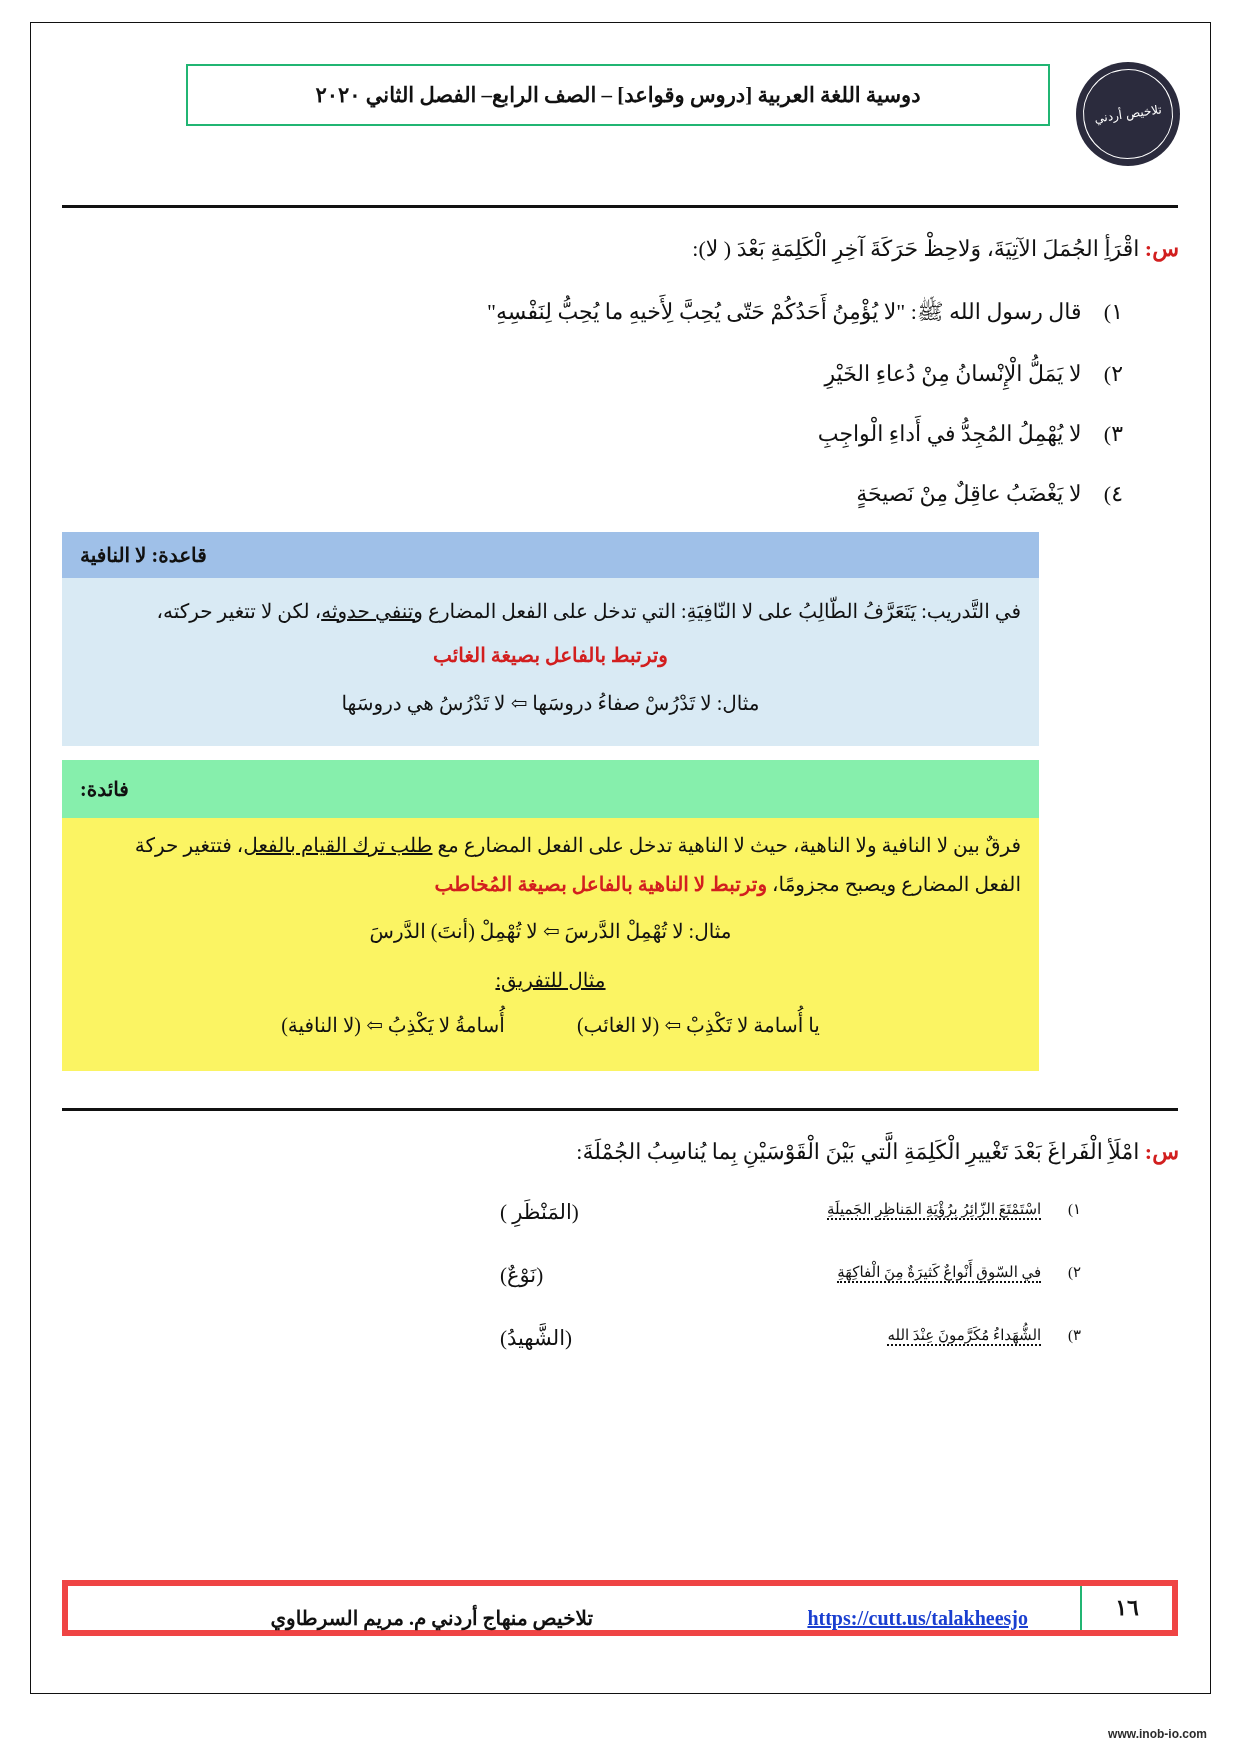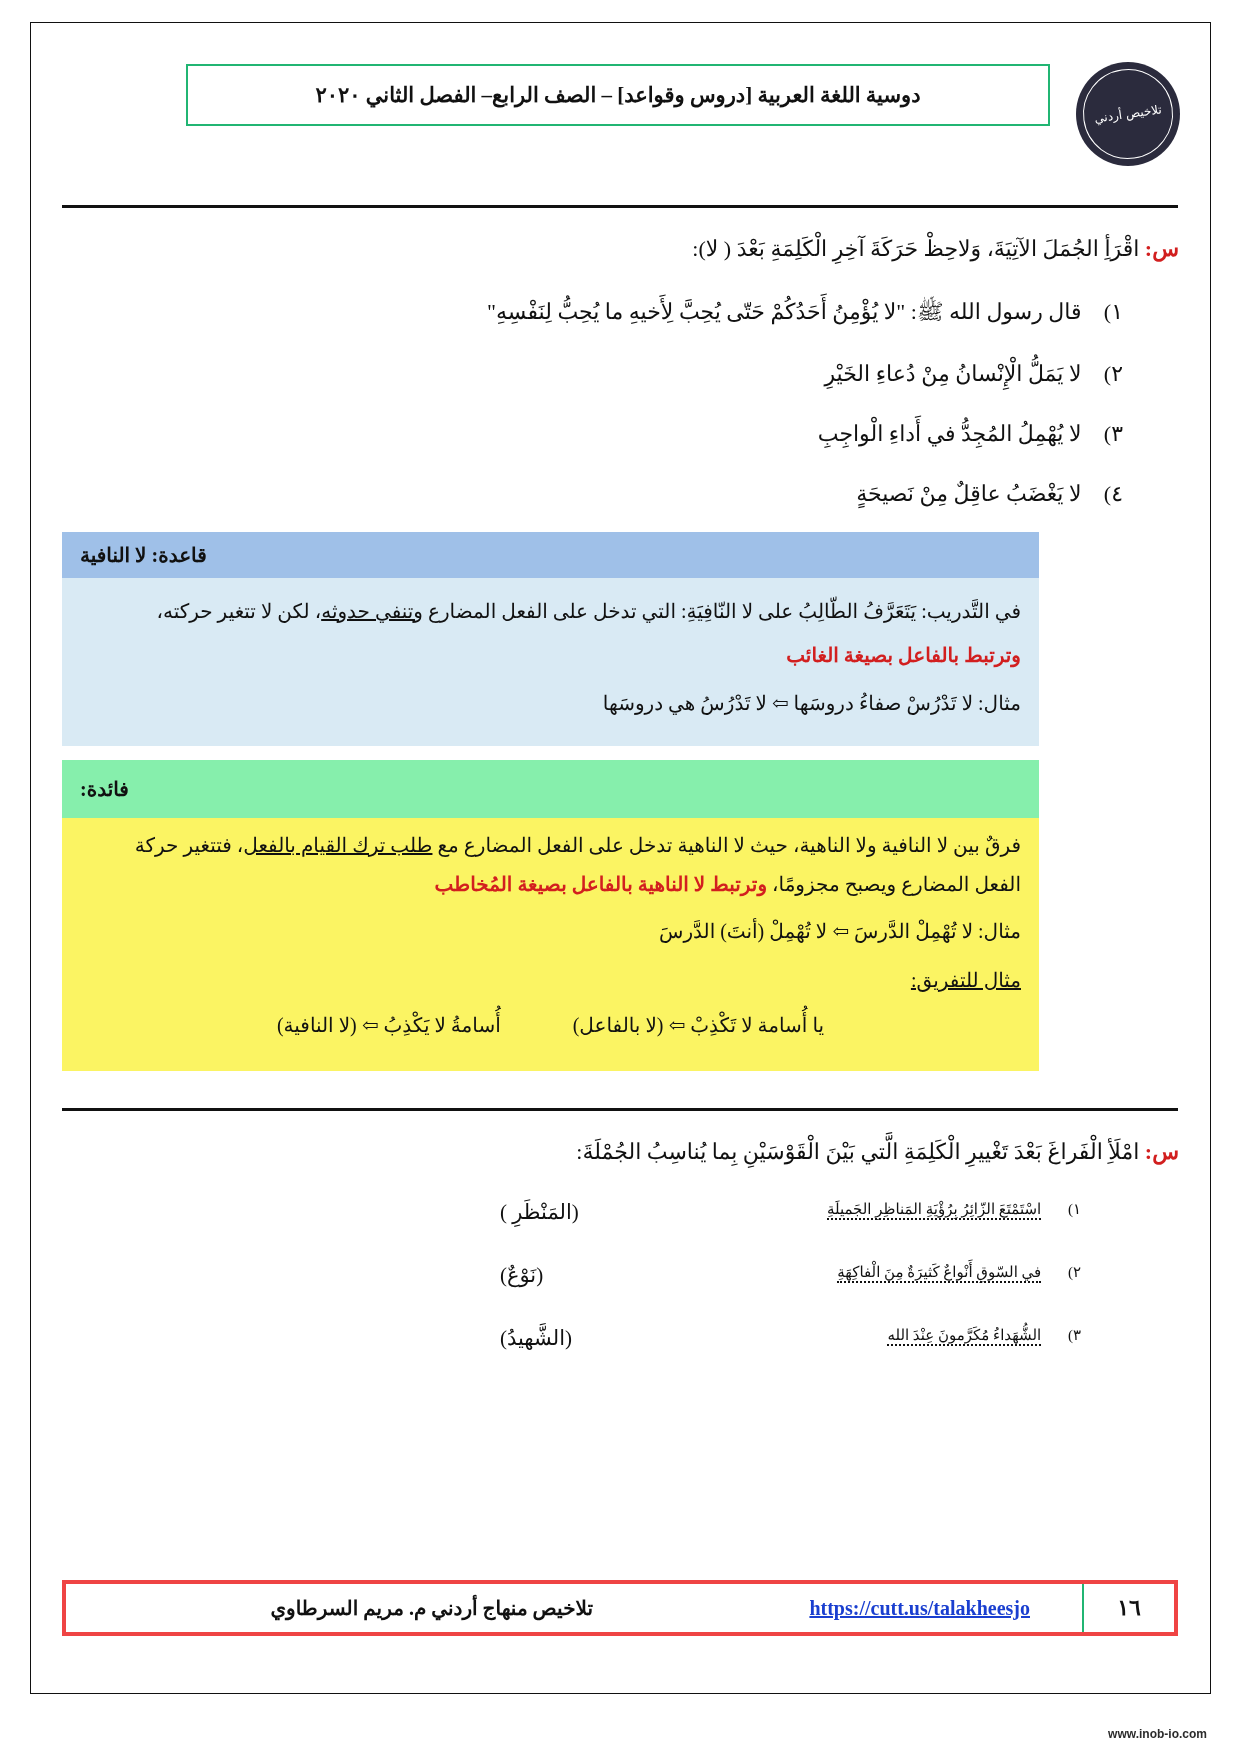--- a/index.html
+++ b/index.html
@@ -167,21 +167,21 @@
   .panel-body-yellow {
     background: #fbf463;
     padding: 8px 18px 26px 18px;
     font-size: 20px;
     line-height: 1.95;
   }
   .red {
     color: #d21f1f;
     font-weight: bold;
   }
-  .ctr { text-align: right; }
+  .ctr { text-align: center; }
   .rgt { text-align: right; }
 
   .ex-row {
     display: flex;
     justify-content: center;
     gap: 72px;
     margin-top: 6px;
     font-size: 20px;
   }
 
@@ -197,25 +197,25 @@
     white-space: nowrap;
   }
 
   
   .footer {
     position: absolute;
     left: 62px;
     top: 1580px;
     width: 1116px;
     height: 56px;
-    border: 4px solid #ef4444;
+    border: 6px solid #ef4444;
     box-sizing: border-box;
     display: flex;
     flex-direction: row-reverse;
-    align-items: center;
+    align-items: flex-end;
   }
   .footer-text {
     flex: 1;
     text-align: center;
     font-size: 20px;
     font-weight: bold;
     white-space: nowrap;
   }
   .footer-link {
     color: #1a3fd0;
@@ -312,21 +312,21 @@
       </div>
       <div class="rgt">
         <span>الفعل المضارع ويصبح مجزومًا، </span><span class="red">وترتبط لا الناهية بالفاعل بصيغة المُخاطب</span>
       </div>
       <div class="ctr" style="margin-top:8px;">
         <span>مثال:</span>
         <span>لا تُهْمِلْ الدَّرسَ ⇦ لا تُهْمِلْ (أنتَ) الدَّرسَ</span>
       </div>
       <div class="ctr u" style="margin-top:10px;">مثال للتفريق:</div>
       <div class="ex-row">
-        <span>يا أُسامة لا تَكْذِبْ ⇦ (لا بالفاعل)</span>
+        <span>يا أُسامة لا تَكْذِبْ ⇦ (لا الغائب)</span>
         <span>أُسامةُ لا يَكْذِبُ ⇦ (لا النافية)</span>
       </div>
     </div>
   </div>
 
   <div class="rule-mid"></div>
 
   <div class="q-line" style="right:62px; top:1135px;">
     <span class="q-prefix">س:</span>
     <span>امْلَأِ الْفَراغَ بَعْدَ تَغْييرِ الْكَلِمَةِ الَّتي بَيْنَ الْقَوْسَيْنِ بِما يُناسِبُ الجُمْلَةَ:</span>

